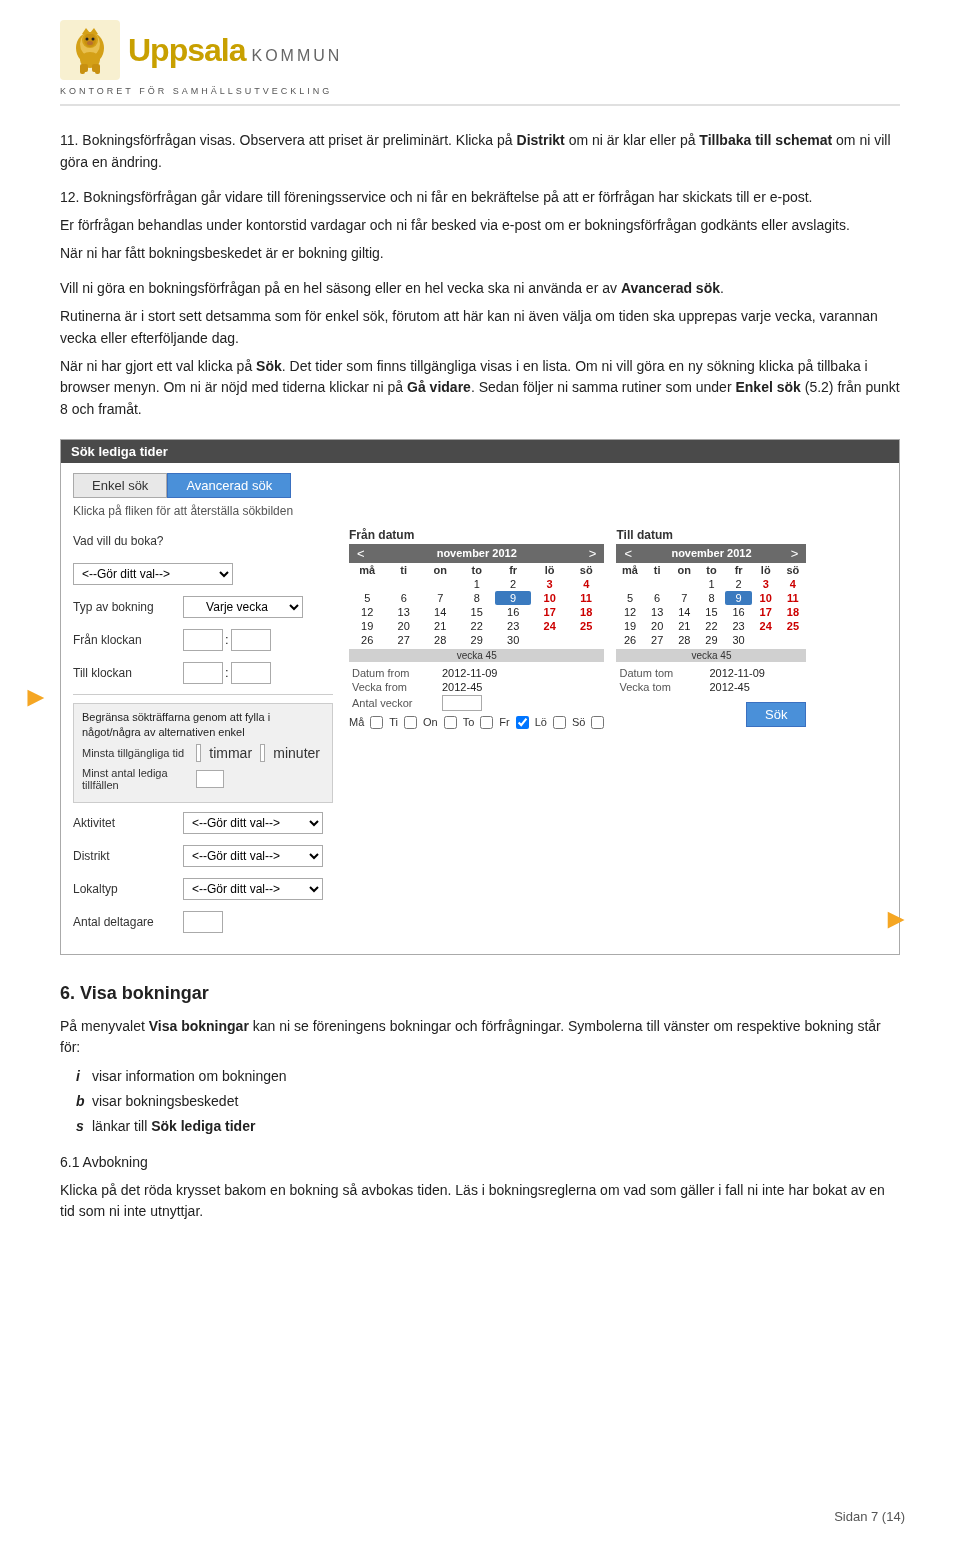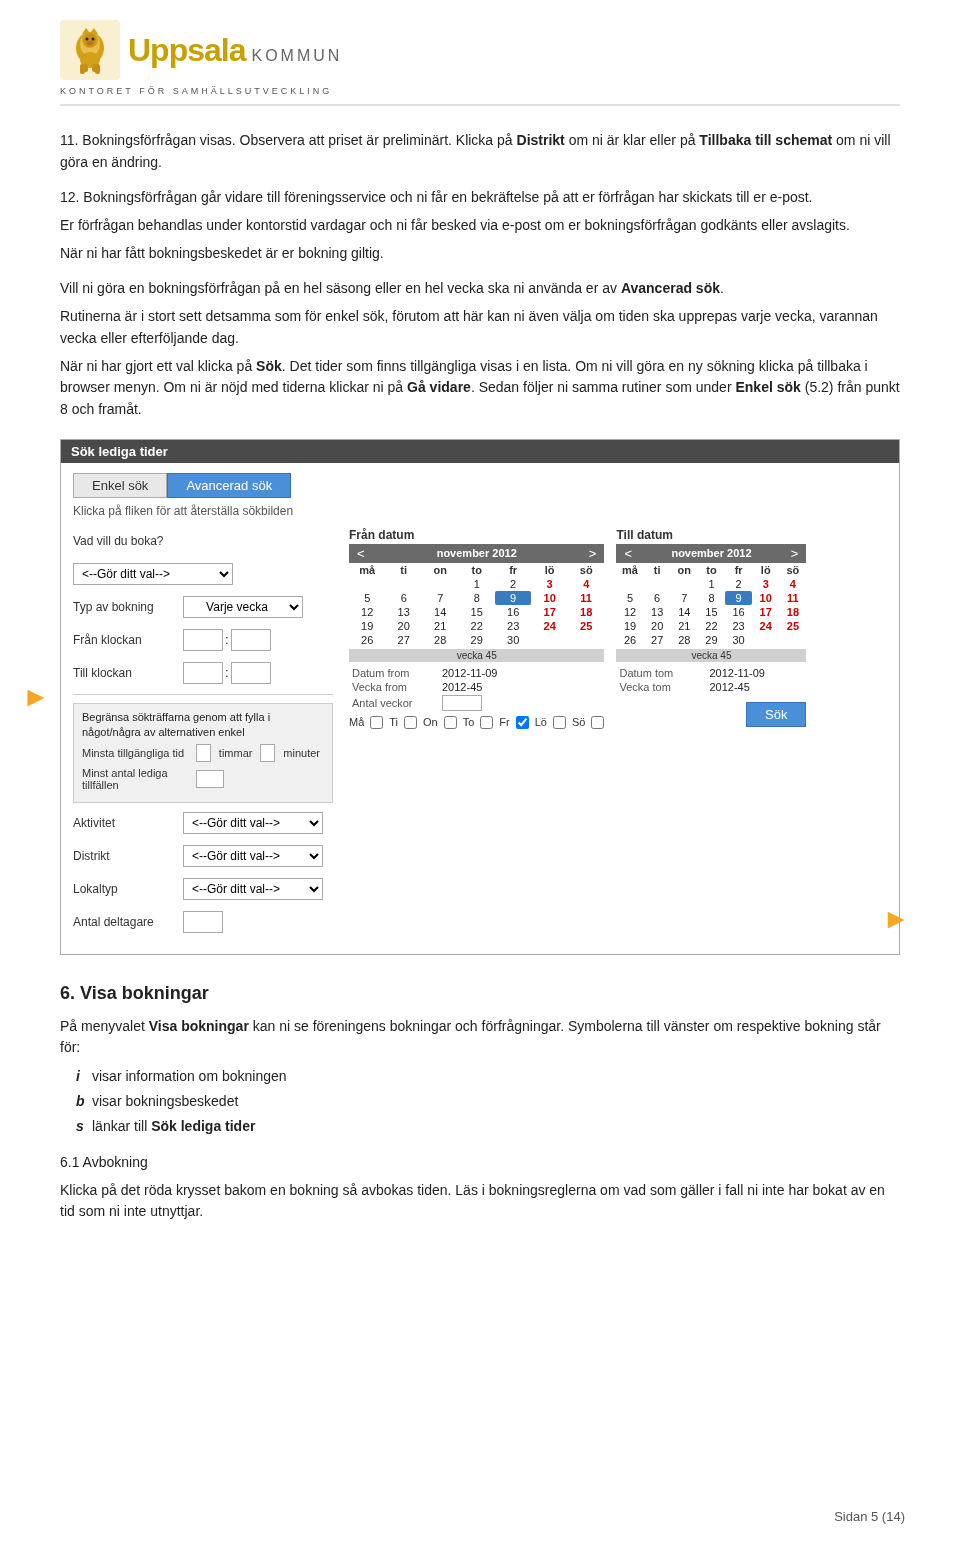--- a/index.html
+++ b/index.html
@@ -200,21 +200,21 @@
       flex-shrink: 0;
     }
     .small-box {
       width: 28px;
       height: 18px;
       border: 1px solid #aaa;
       background: #fff;
       display: inline-block;
     }
     .unit-label {
-      font-size: 11px;
+      font-size: 14px;
       color: #333;
       margin: 0 4px;
     }
 
     
     .calendar-section {
       display: flex;
       flex-direction: column;
       gap: 0;
       min-width: 190px;
@@ -756,13 +756,13 @@
     </ul>
   </div>
 
   <div class="body-section section">
     <h3 class="sub-heading">6.1 Avbokning</h3>
     <p>Klicka på det röda krysset bakom en bokning så avbokas tiden. Läs i bokningsreglerna om vad som gäller i fall ni inte har bokat av en tid som ni inte utnyttjar.</p>
   </div>
 
 </div>
 
-<div class="page-number">Sidan 5 (14)</div>
+<div class="page-number">Sidan 7 (14)</div>
 
 </body></html>

